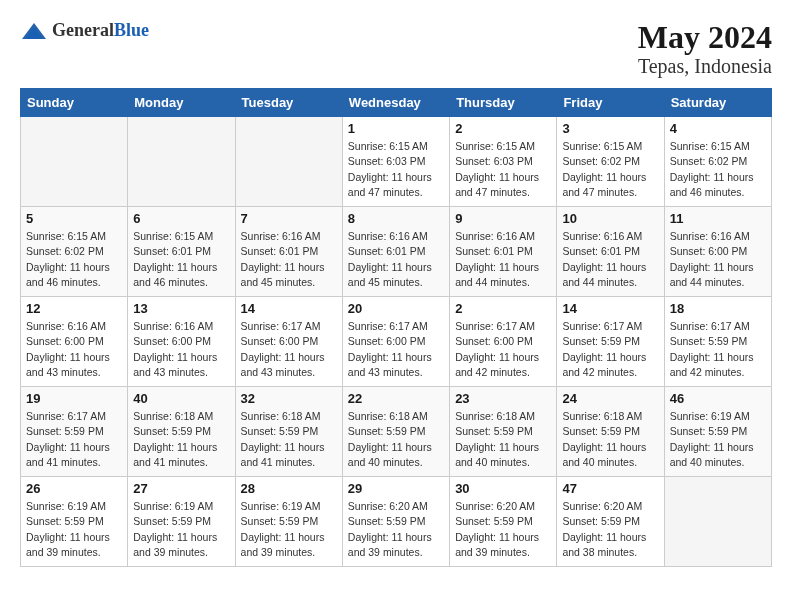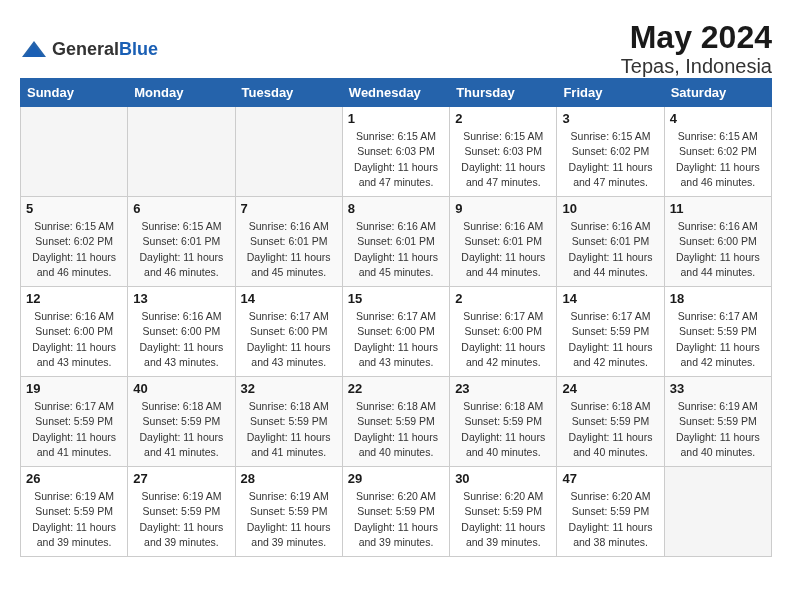--- a/index.html
+++ b/index.html
@@ -6,22 +6,23 @@
     body {
       font-family: Arial, sans-serif;
       background: #fff;
       width: 792px;
       min-height: 612px;
       padding: 20px;
     }
     .header {
       display: flex;
       justify-content: space-between;
-      align-items: center;
-      margin-bottom: 0;
+      align-items: flex-start;
+      margin-bottom: 10px;
+      font-family: Liberation Serif, serif;
     }
     .logo {
       display: flex;
       align-items: center;
       gap: 4px;
     }
     .logo-icon {
       width: 28px;
       height: 20px;
     }
@@ -66,21 +67,20 @@
     .day-number {
       font-size: 13px;
       font-weight: bold;
       color: #1a1a1a;
       margin-bottom: 3px;
     }
     .day-info {
       font-size: 10.5px;
       color: #333;
       line-height: 1.45;
-      text-align: center;
     }
     .empty-cell {
       background: #f5f5f5 !important;
     }
   </style>
 </head>
 <body>
 
 <div class="header">
   <div class="logo">
@@ -169,21 +169,21 @@
         </td>
         <td>
           <div class="day-number">13</div>
           <div class="day-info">Sunrise: 6:16 AM<br>Sunset: 6:00 PM<br>Daylight: 11 hours<br>and 43 minutes.</div>
         </td>
         <td>
           <div class="day-number">14</div>
           <div class="day-info">Sunrise: 6:17 AM<br>Sunset: 6:00 PM<br>Daylight: 11 hours<br>and 43 minutes.</div>
         </td>
         <td>
-          <div class="day-number">15</div>
+          <div class="day-number">20</div>
           <div class="day-info">Sunrise: 6:17 AM<br>Sunset: 6:00 PM<br>Daylight: 11 hours<br>and 43 minutes.</div>
         </td>
         <td>
           <div class="day-number">2</div>
           <div class="day-info">Sunrise: 6:17 AM<br>Sunset: 6:00 PM<br>Daylight: 11 hours<br>and 42 minutes.</div>
         </td>
         <td>
           <div class="day-number">14</div>
           <div class="day-info">Sunrise: 6:17 AM<br>Sunset: 5:59 PM<br>Daylight: 11 hours<br>and 42 minutes.</div>
         </td>
@@ -211,21 +211,21 @@
         </td>
         <td>
           <div class="day-number">23</div>
           <div class="day-info">Sunrise: 6:18 AM<br>Sunset: 5:59 PM<br>Daylight: 11 hours<br>and 40 minutes.</div>
         </td>
         <td>
           <div class="day-number">24</div>
           <div class="day-info">Sunrise: 6:18 AM<br>Sunset: 5:59 PM<br>Daylight: 11 hours<br>and 40 minutes.</div>
         </td>
         <td>
-          <div class="day-number">33</div>
+          <div class="day-number">46</div>
           <div class="day-info">Sunrise: 6:19 AM<br>Sunset: 5:59 PM<br>Daylight: 11 hours<br>and 40 minutes.</div>
         </td>
       </tr>
       <tr>
         <td>
           <div class="day-number">26</div>
           <div class="day-info">Sunrise: 6:19 AM<br>Sunset: 5:59 PM<br>Daylight: 11 hours<br>and 39 minutes.</div>
         </td>
         <td>
           <div class="day-number">27</div>

